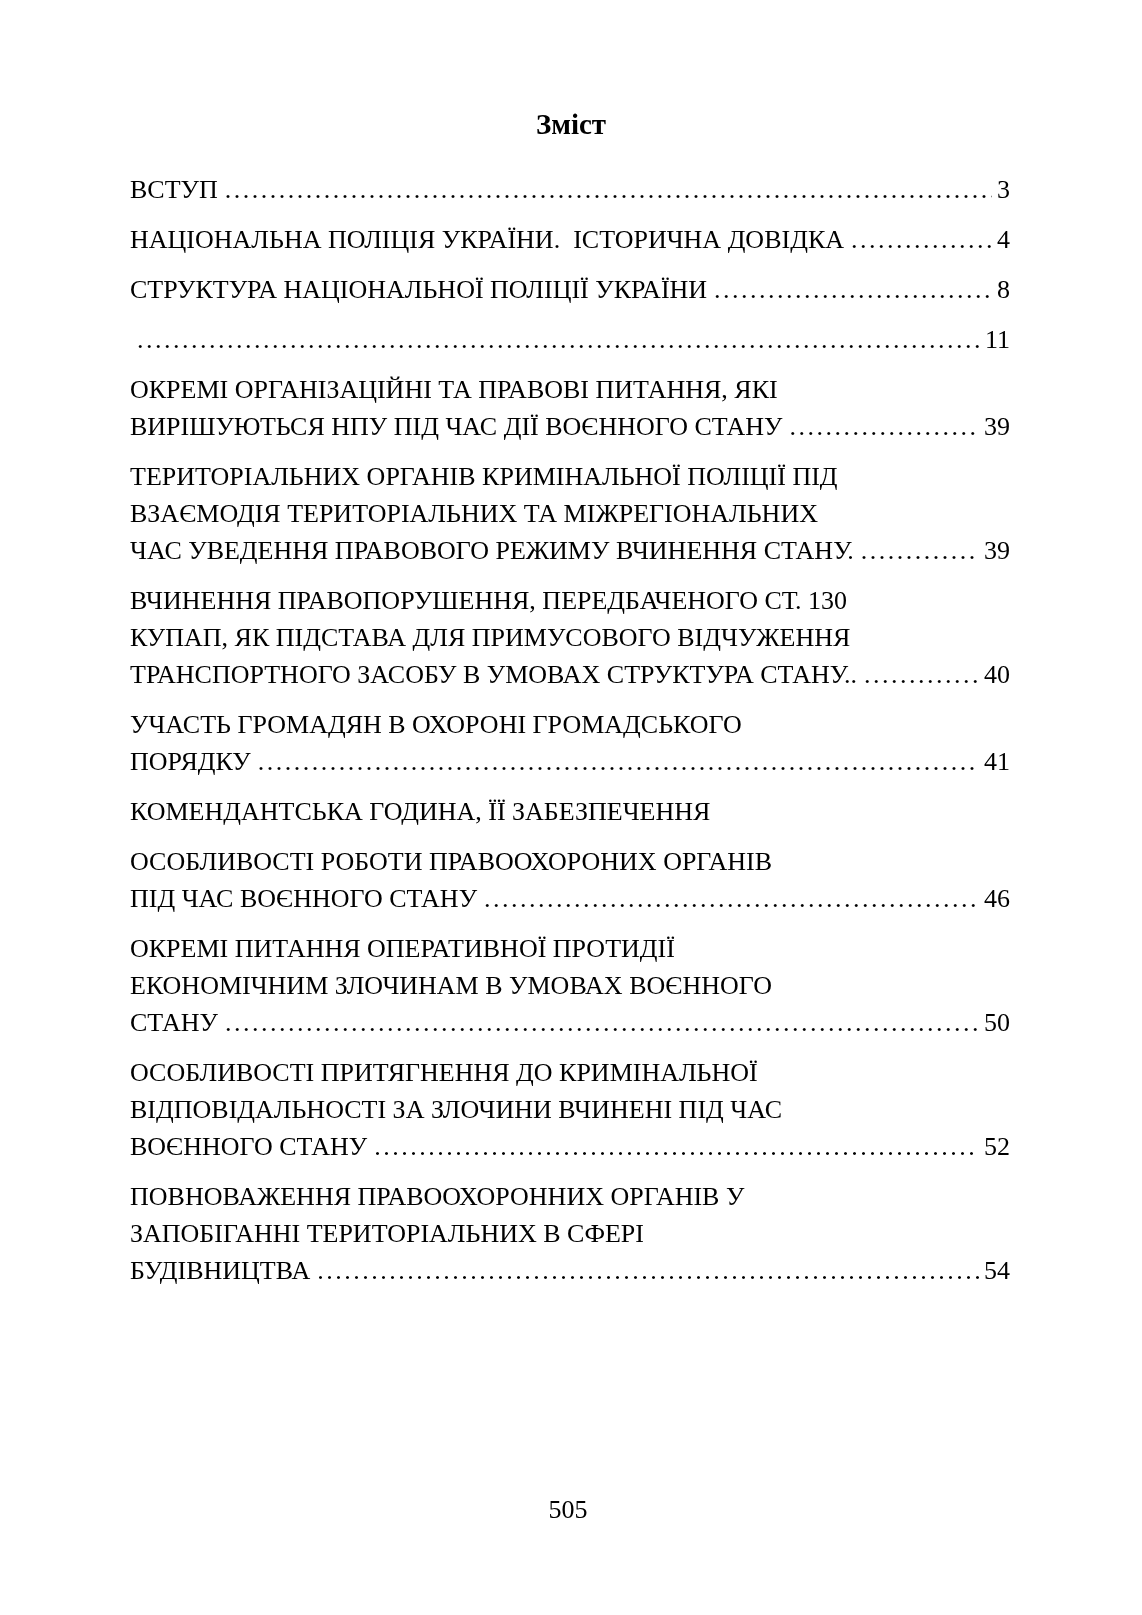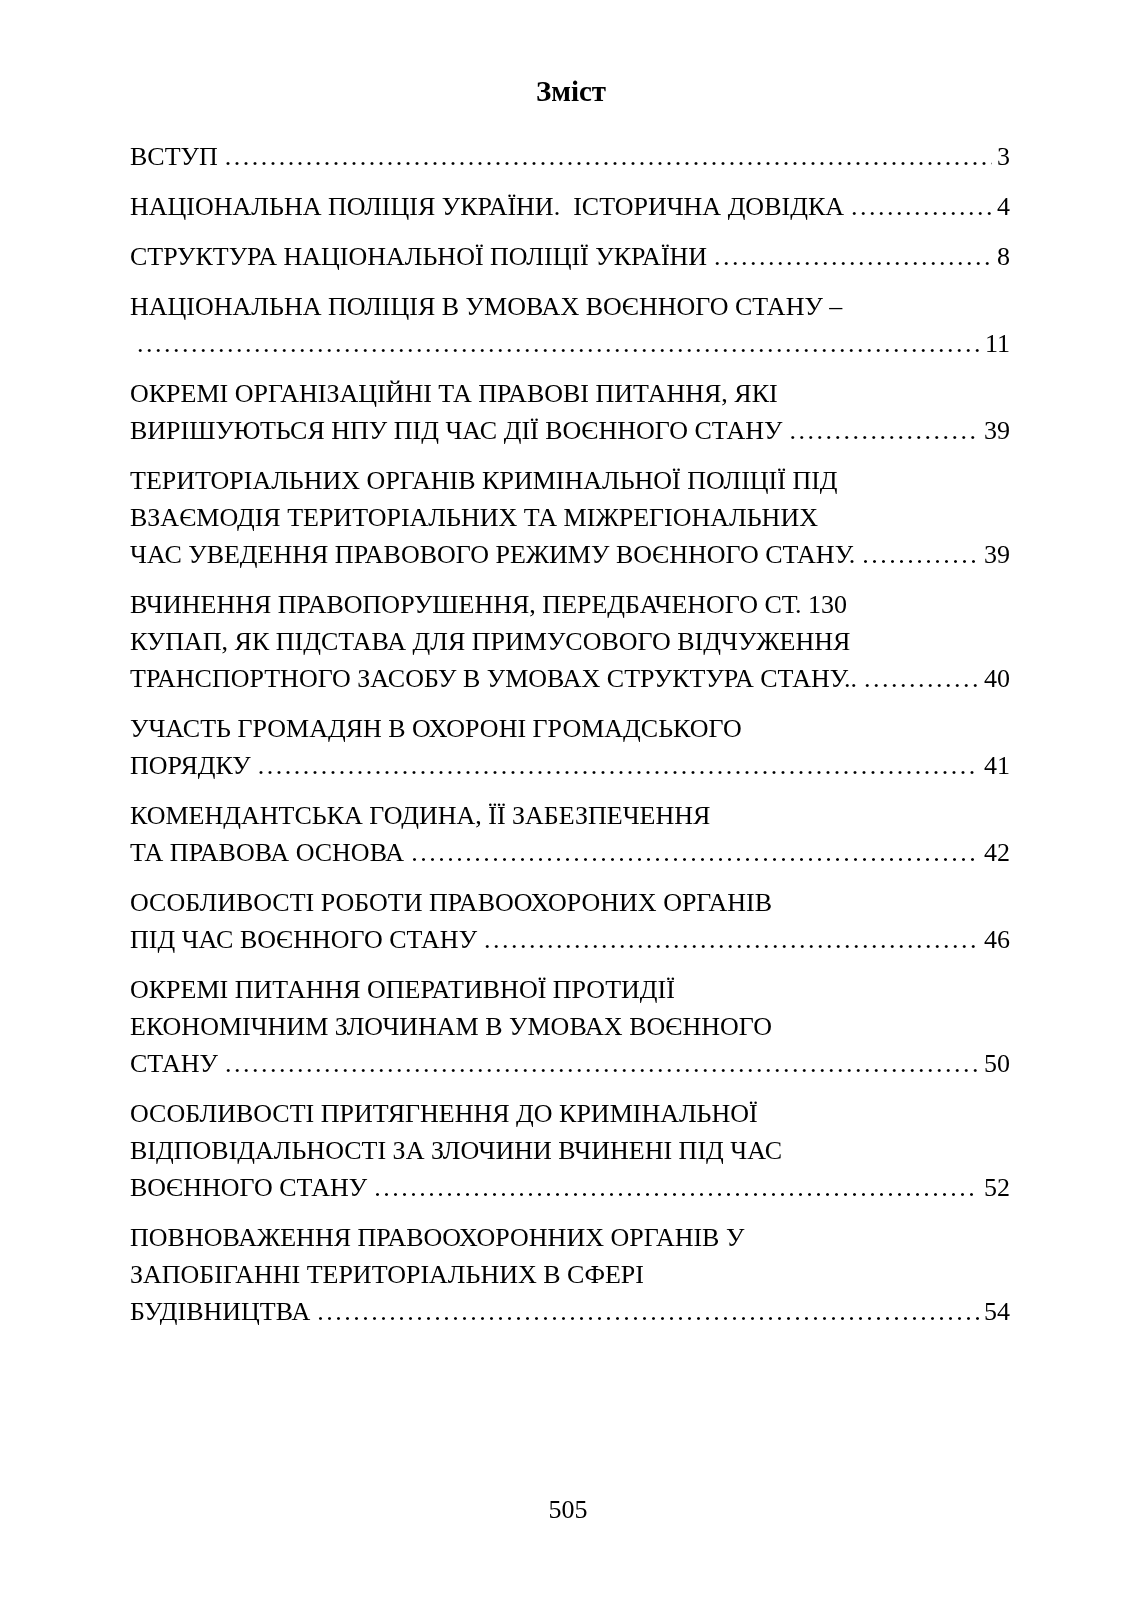--- a/index.html
+++ b/index.html
@@ -15,21 +15,21 @@
     color: #000000;
   }
   .page {
     position: relative;
     width: 1142px;
     height: 1615px;
     background: #ffffff;
   }
   .title {
     margin: 0;
-    padding-top: 74px;
+    padding-top: 107px;
     text-align: center;
     font-size: 29px;
     font-weight: bold;
     line-height: 34px;
   }
   .toc {
     margin: 30px 132px 0 130px; 
   }
   .entry {
     margin-bottom: 13px;
@@ -81,44 +81,42 @@
       <div class="entry">
         <div class="line lastline"><span class="txt">ВСТУП</span><span class="dots"></span><span class="pg">3</span></div>
       </div>
       <div class="entry">
         <div class="line lastline"><span class="txt">НАЦІОНАЛЬНА ПОЛІЦІЯ УКРАЇНИ.  ІСТОРИЧНА ДОВІДКА</span><span class="dots"></span><span class="pg">4</span></div>
       </div>
       <div class="entry">
         <div class="line lastline"><span class="txt">СТРУКТУРА НАЦІОНАЛЬНОЇ ПОЛІЦІЇ УКРАЇНИ</span><span class="dots"></span><span class="pg">8</span></div>
       </div>
       <div class="entry">
-        <div class="line">НАЦІОНАЛЬНА ПОЛІЦІЯ В УМОВАХ ВОЄННОГО СТАНУ –</div>
         <div class="line lastline"><span class="dots"></span><span class="pg">11</span></div>
       </div>
       <div class="entry">
         <div class="line">ОКРЕМІ ОРГАНІЗАЦІЙНІ ТА ПРАВОВІ ПИТАННЯ, ЯКІ</div>
         <div class="line lastline"><span class="txt">ВИРІШУЮТЬСЯ НПУ ПІД ЧАС ДІЇ ВОЄННОГО СТАНУ</span><span class="dots"></span><span class="pg">39</span></div>
       </div>
       <div class="entry">
         <div class="line">ТЕРИТОРІАЛЬНИХ ОРГАНІВ КРИМІНАЛЬНОЇ ПОЛІЦІЇ ПІД</div>
         <div class="line">ВЗАЄМОДІЯ ТЕРИТОРІАЛЬНИХ ТА МІЖРЕГІОНАЛЬНИХ</div>
-        <div class="line lastline"><span class="txt">ЧАС УВЕДЕННЯ ПРАВОВОГО РЕЖИМУ ВОЄННОГО СТАНУ.</span><span class="dots"></span><span class="pg">39</span></div>
+        <div class="line lastline"><span class="txt">ЧАС УВЕДЕННЯ ПРАВОВОГО РЕЖИМУ ВЧИНЕННЯ СТАНУ.</span><span class="dots"></span><span class="pg">39</span></div>
       </div>
       <div class="entry">
         <div class="line">ВЧИНЕННЯ ПРАВОПОРУШЕННЯ, ПЕРЕДБАЧЕНОГО СТ. 130</div>
         <div class="line">КУПАП, ЯК ПІДСТАВА ДЛЯ ПРИМУСОВОГО ВІДЧУЖЕННЯ</div>
         <div class="line lastline"><span class="txt">ТРАНСПОРТНОГО ЗАСОБУ В УМОВАХ СТРУКТУРА СТАНУ..</span><span class="dots"></span><span class="pg">40</span></div>
       </div>
       <div class="entry">
         <div class="line">УЧАСТЬ ГРОМАДЯН В ОХОРОНІ ГРОМАДСЬКОГО</div>
         <div class="line lastline"><span class="txt">ПОРЯДКУ</span><span class="dots"></span><span class="pg">41</span></div>
       </div>
       <div class="entry">
         <div class="line">КОМЕНДАНТСЬКА ГОДИНА, ЇЇ ЗАБЕЗПЕЧЕННЯ</div>
-        <div class="line lastline"><span class="txt">ТА ПРАВОВА ОСНОВА</span><span class="dots"></span><span class="pg">42</span></div>
       </div>
       <div class="entry">
         <div class="line">ОСОБЛИВОСТІ РОБОТИ ПРАВООХОРОНИХ ОРГАНІВ</div>
         <div class="line lastline"><span class="txt">ПІД ЧАС ВОЄННОГО СТАНУ</span><span class="dots"></span><span class="pg">46</span></div>
       </div>
       <div class="entry">
         <div class="line">ОКРЕМІ ПИТАННЯ ОПЕРАТИВНОЇ ПРОТИДІЇ</div>
         <div class="line">ЕКОНОМІЧНИМ ЗЛОЧИНАМ В УМОВАХ ВОЄННОГО</div>
         <div class="line lastline"><span class="txt">СТАНУ</span><span class="dots"></span><span class="pg">50</span></div>
       </div>

